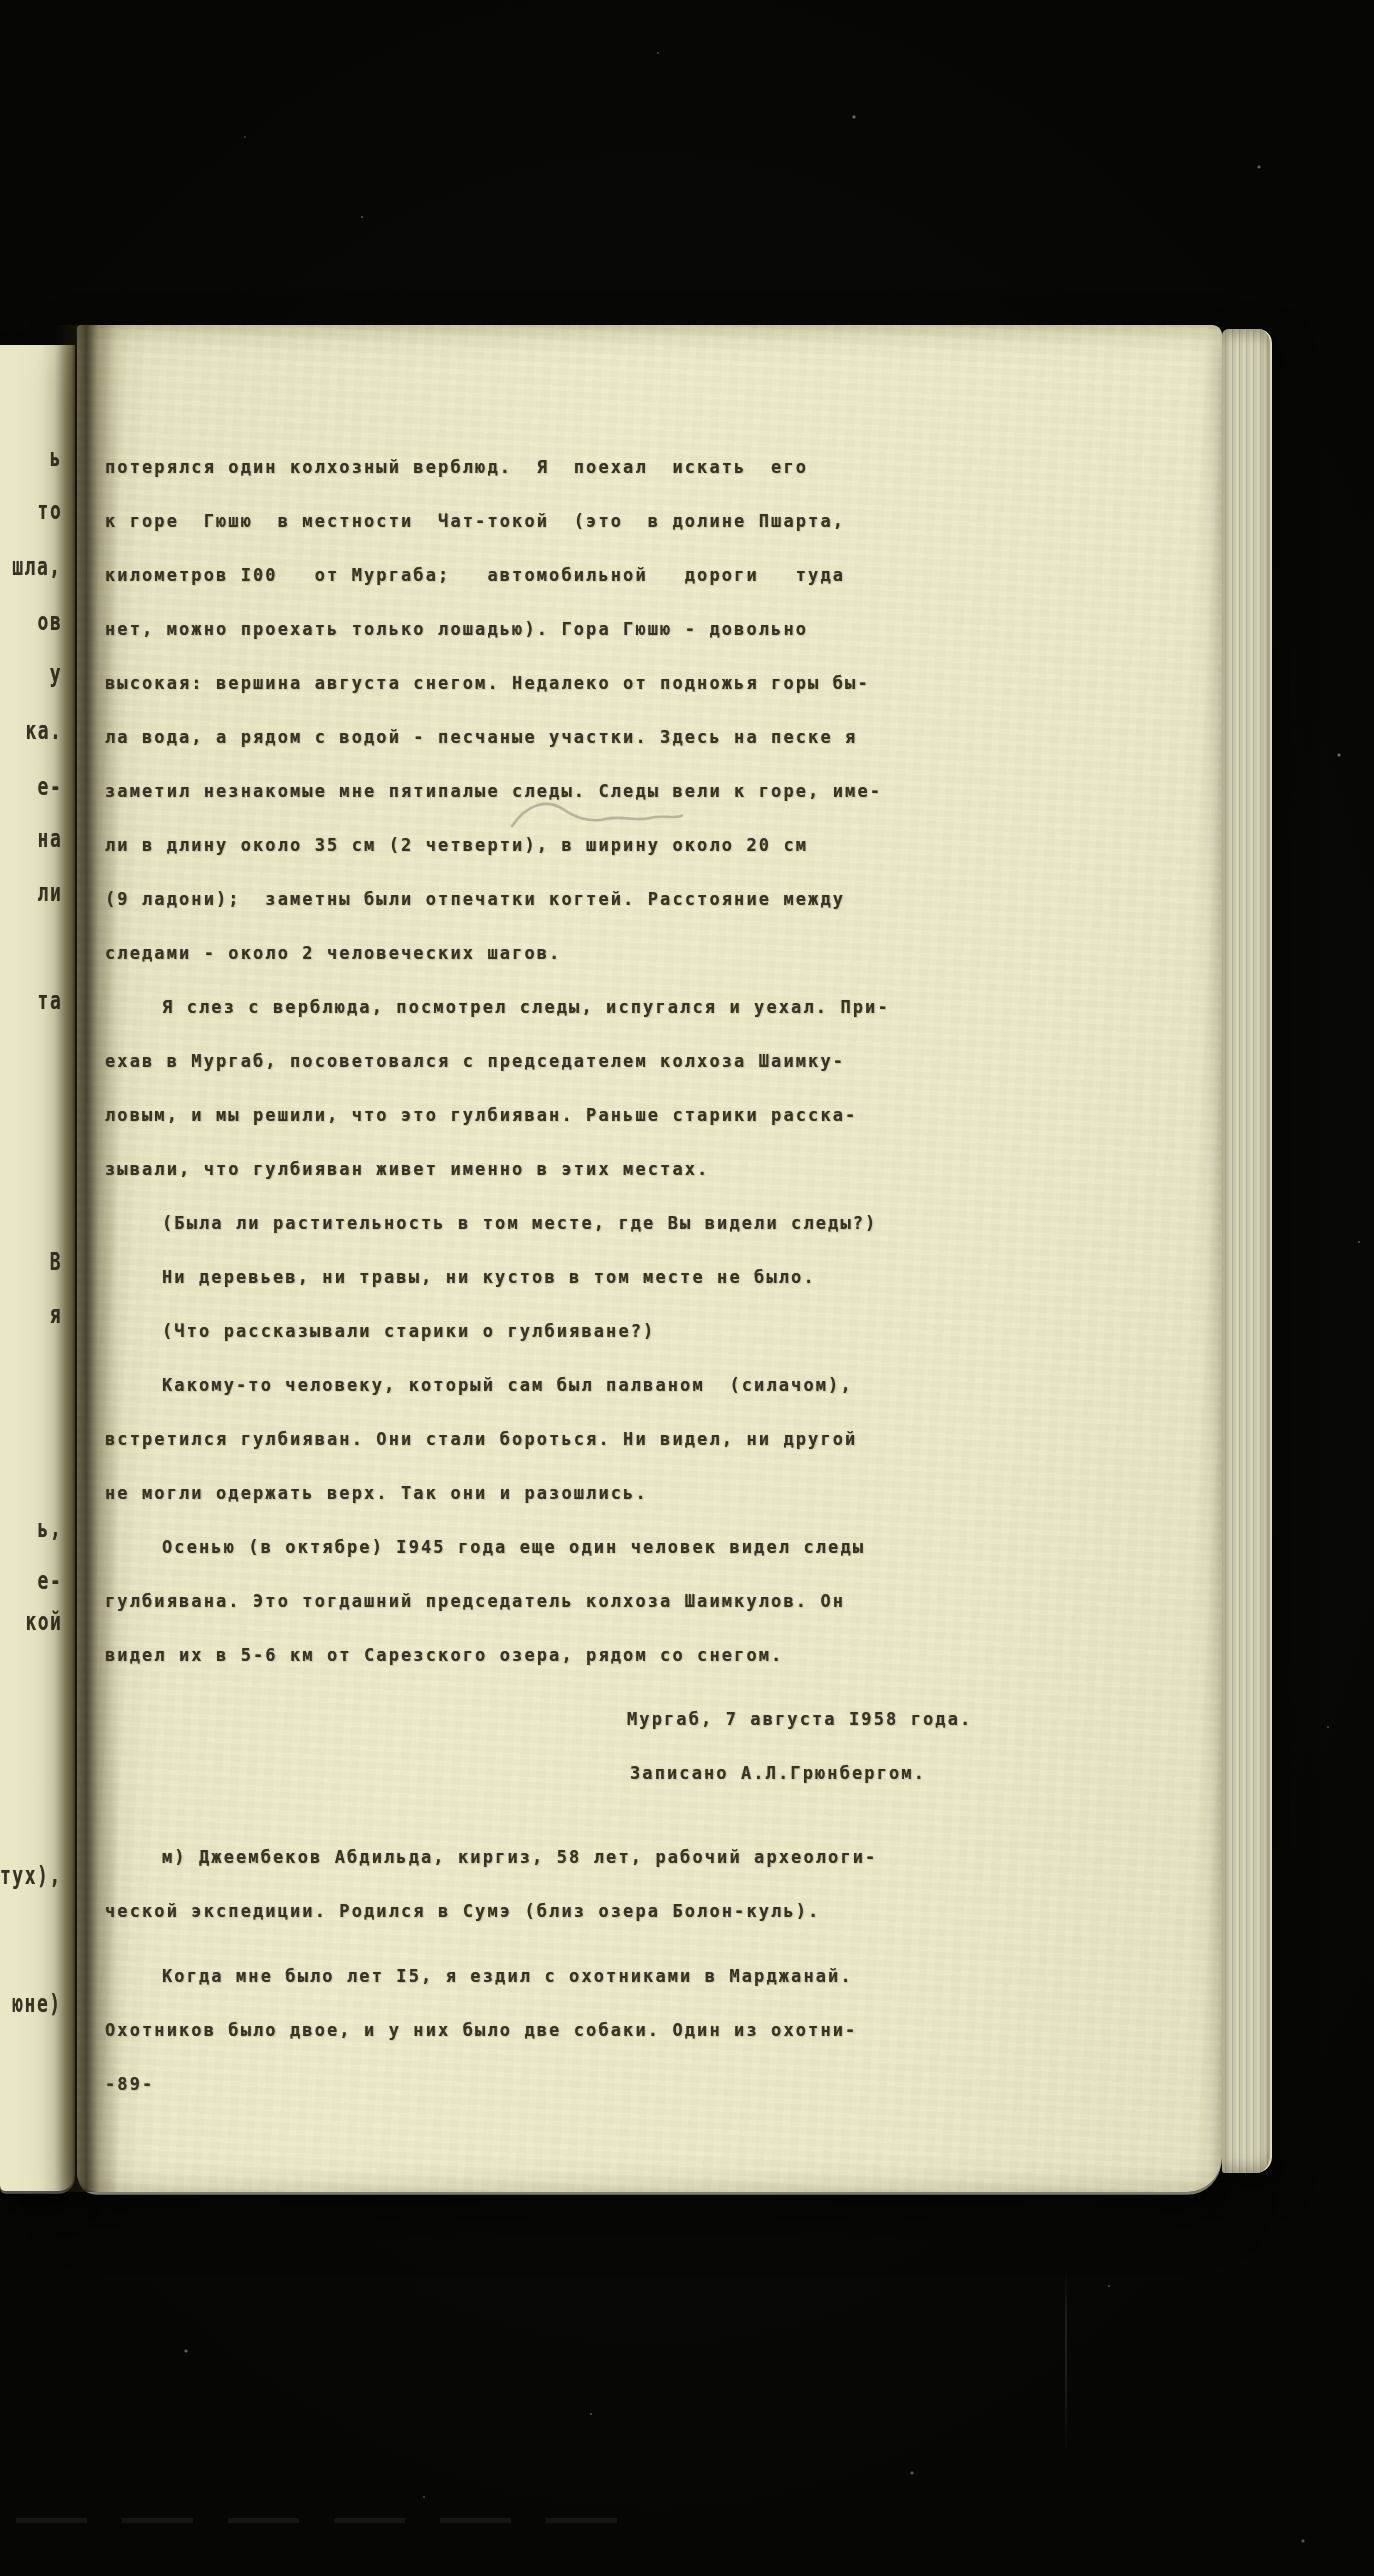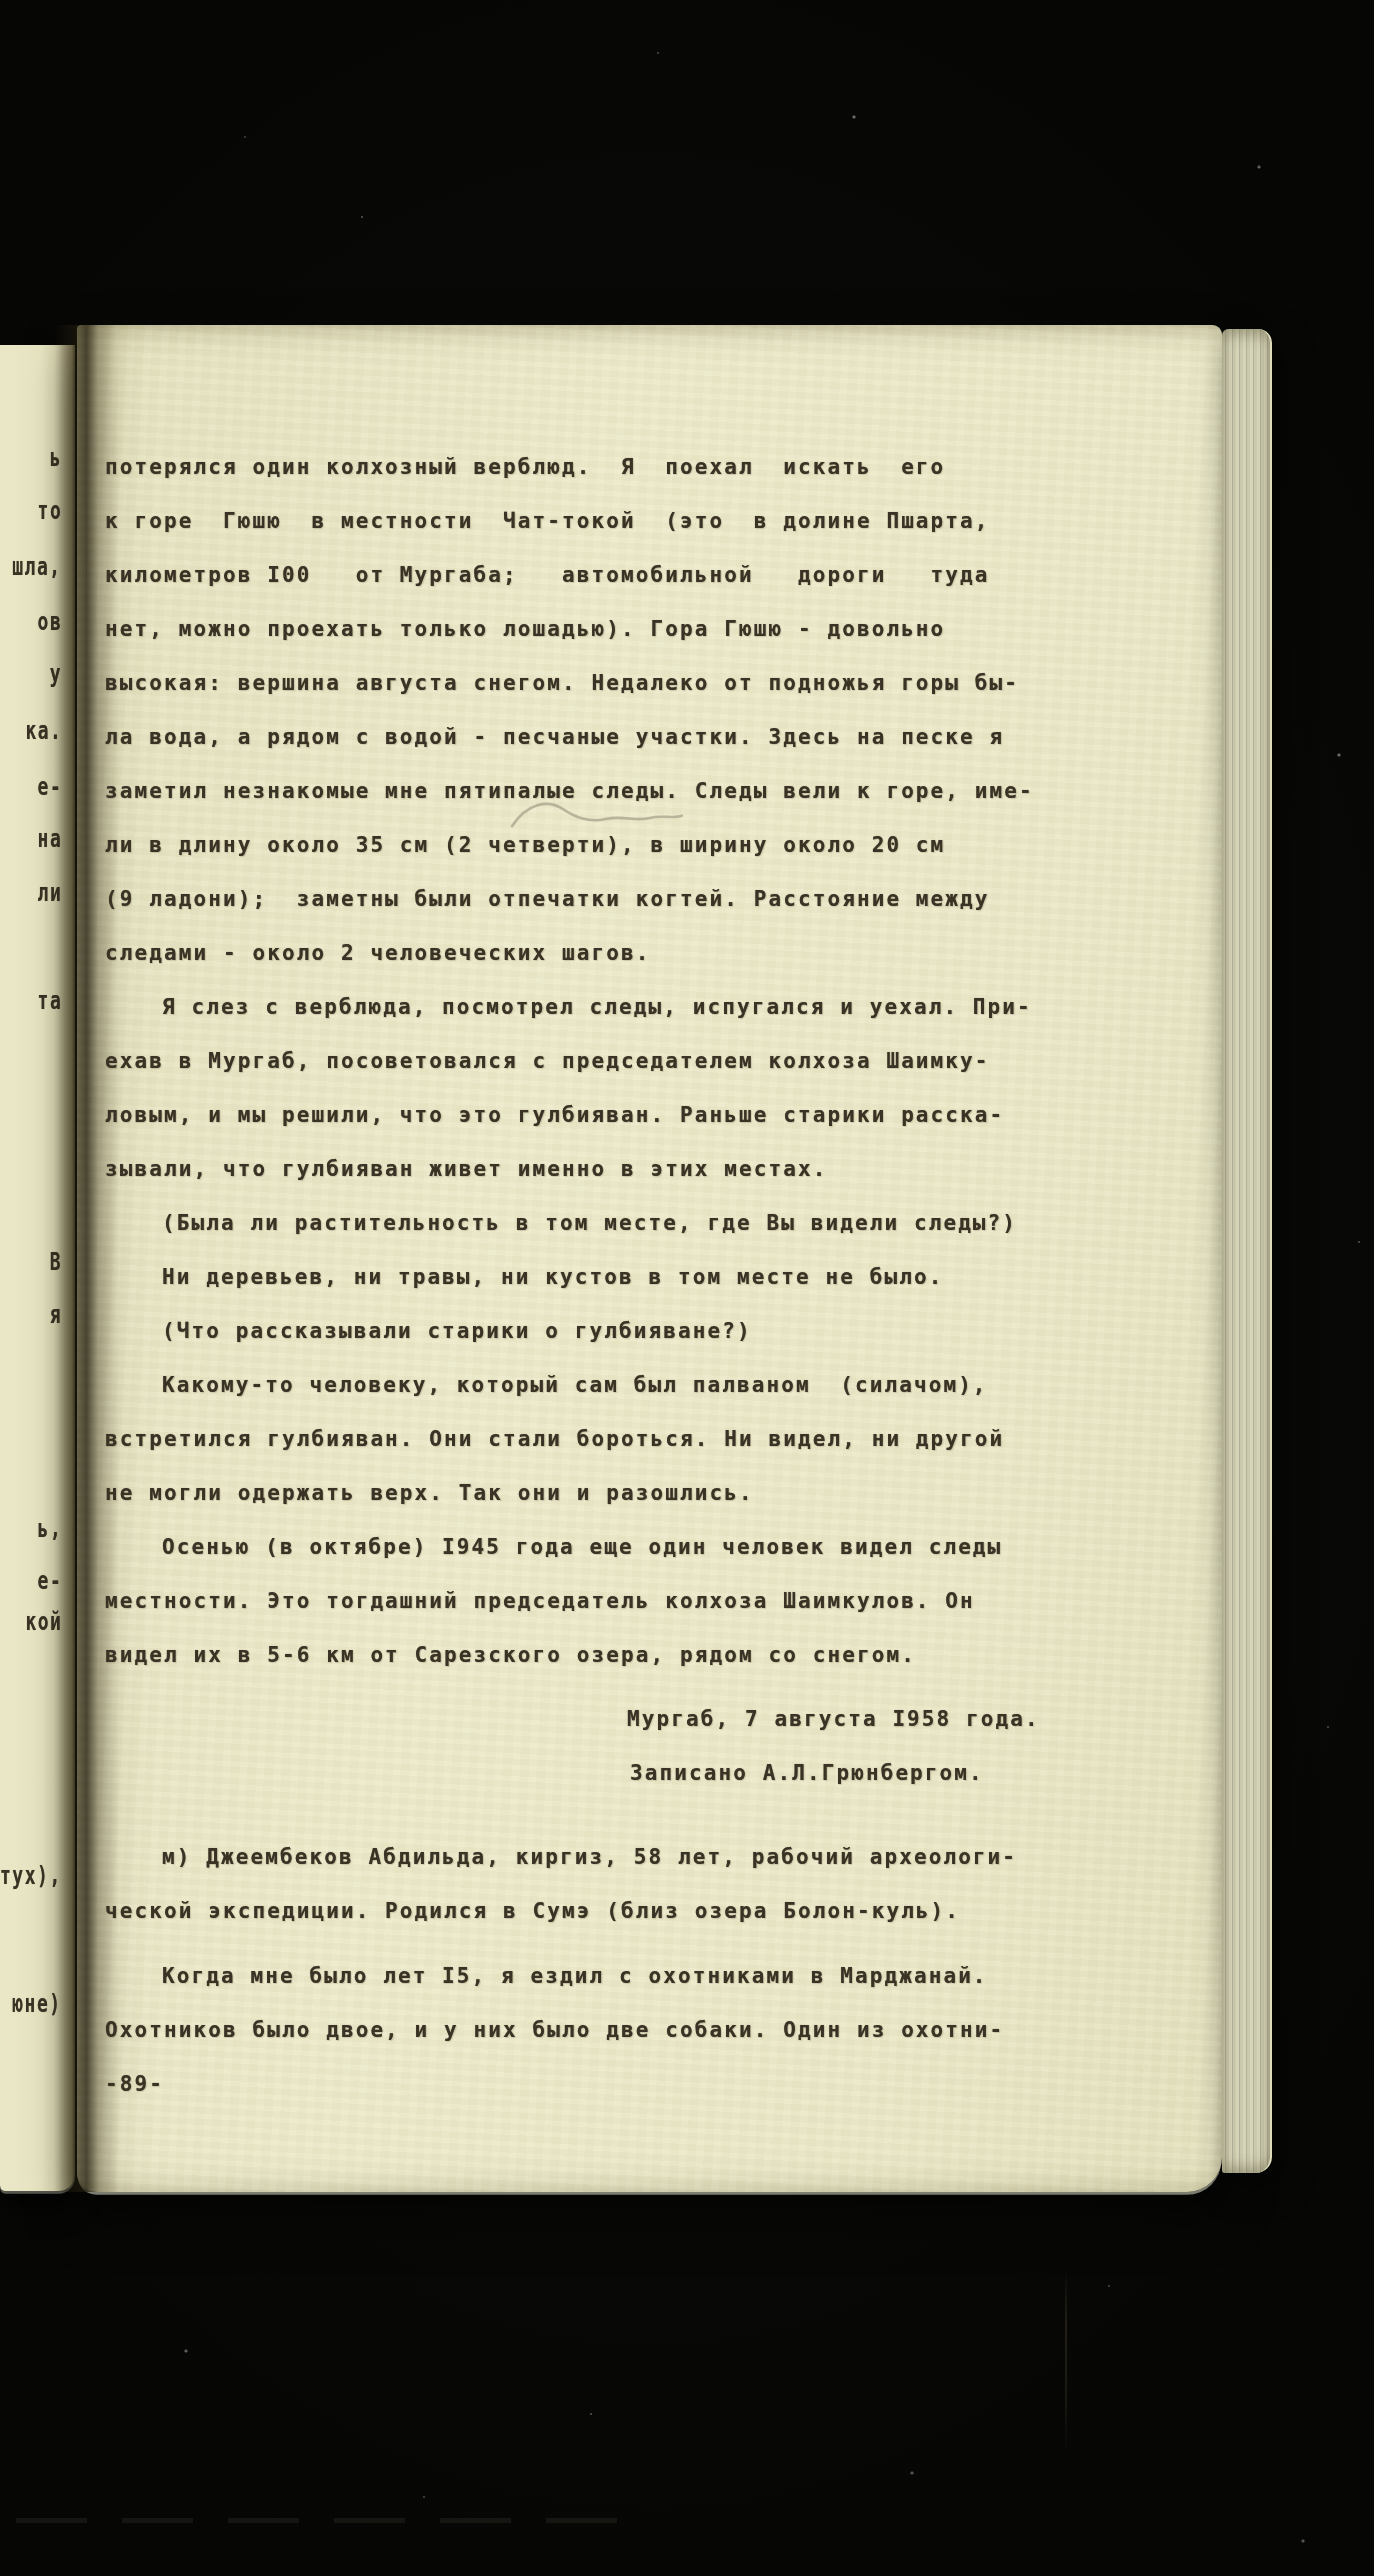--- a/index.html
+++ b/index.html
@@ -68,21 +68,21 @@
     box-shadow:inset 0 7.6px 12px rgba(90,84,54,.35), inset 0 -7.6px 12px rgba(90,84,54,.35), 7.6px 13px 33px rgba(0,0,0,.5);
     z-index:1;
   }
 
   
   #text-block{
     position:absolute;left:105px;top:440px;width:1066px;z-index:6;
   }
   .tline{
     height:54px;line-height:54px;
-    font-size:21px;font-weight:700;color:#3a3325;
+    font-size:17px;font-weight:700;color:#3a3325;
     letter-spacing:2.1px;white-space:pre;
     text-shadow:0 0 0.8px rgba(56,48,32,.55), 1.1px 1.1px 1.1px rgba(115,105,72,.22);
   }
   .indent{padding-left:57px;}
   .sig1{padding-left:522px;}
   .sig2{padding-left:525px;}
   .gap-sm{margin-top:10.3px;}
   .gap-lg{margin-top:30px;}
   .pagenum{text-align:left;padding-right:65px;}
 
@@ -165,21 +165,21 @@
       <div class="tline">ехав в Мургаб, посоветовался с председателем колхоза Шаимку-</div>
       <div class="tline">ловым, и мы решили, что это гулбияван. Раньше старики расска-</div>
       <div class="tline">зывали, что гулбияван живет именно в этих местах.</div>
       <div class="tline indent">(Была ли растительность в том месте, где Вы видели следы?)</div>
       <div class="tline indent">Ни деревьев, ни травы, ни кустов в том месте не было.</div>
       <div class="tline indent">(Что рассказывали старики о гулбияване?)</div>
       <div class="tline indent">Какому-то человеку, который сам был палваном  (силачом),</div>
       <div class="tline">встретился гулбияван. Они стали бороться. Ни видел, ни другой</div>
       <div class="tline">не могли одержать верх. Так они и разошлись.</div>
       <div class="tline indent">Осенью (в октябре) I945 года еще один человек видел следы</div>
-      <div class="tline">местности. Это тогдашний председатель колхоза Шаимкулов. Он</div>
+      <div class="tline">гулбиявана. Это тогдашний председатель колхоза Шаимкулов. Он</div>
       <div class="tline">видел их в 5-6 км от Сарезского озера, рядом со снегом.</div>
       <div class="tline sig1 gap-sm">Мургаб, 7 августа I958 года.</div>
       <div class="tline sig2">Записано А.Л.Грюнбергом.</div>
       <div class="tline indent gap-lg">м) Джеембеков Абдильда, киргиз, 58 лет, рабочий археологи-</div>
       <div class="tline">ческой экспедиции. Родился в Сумэ (близ озера Болон-куль).</div>
       <div class="tline indent gap-sm">Когда мне было лет I5, я ездил с охотниками в Марджанай.</div>
       <div class="tline">Охотников было двое, и у них было две собаки. Один из охотни-</div>
       <div class="tline pagenum">-89-</div>
     </div>
 

